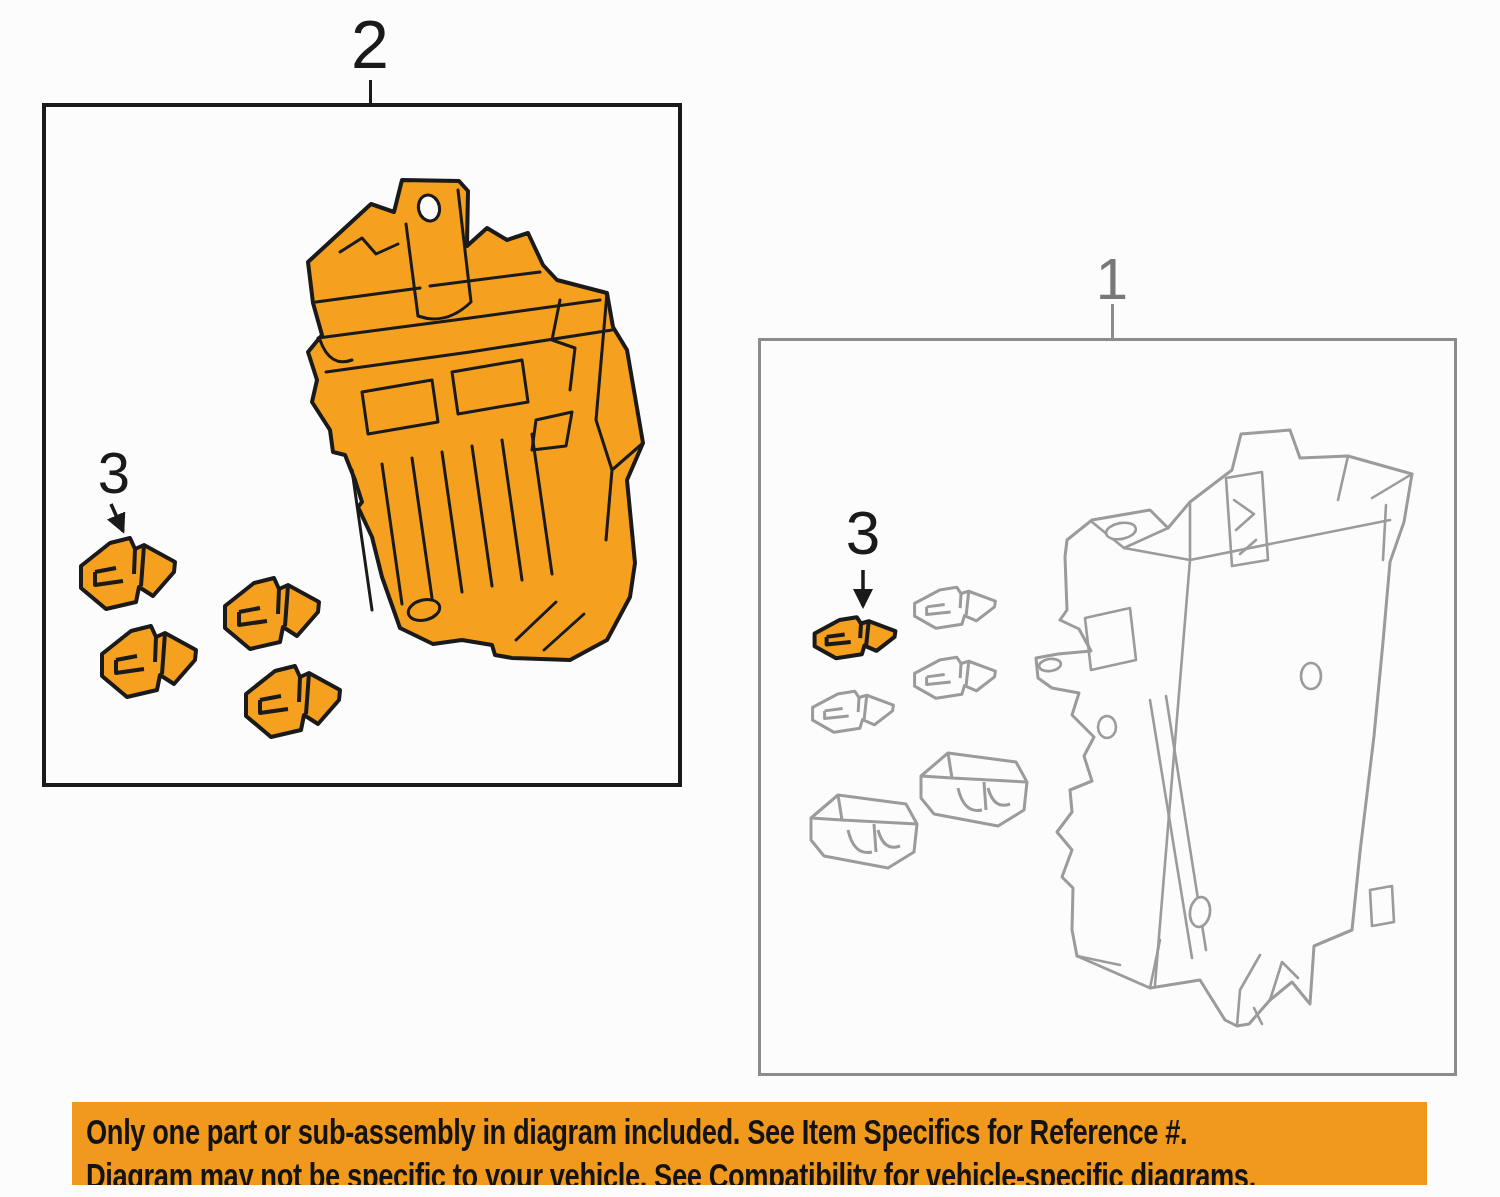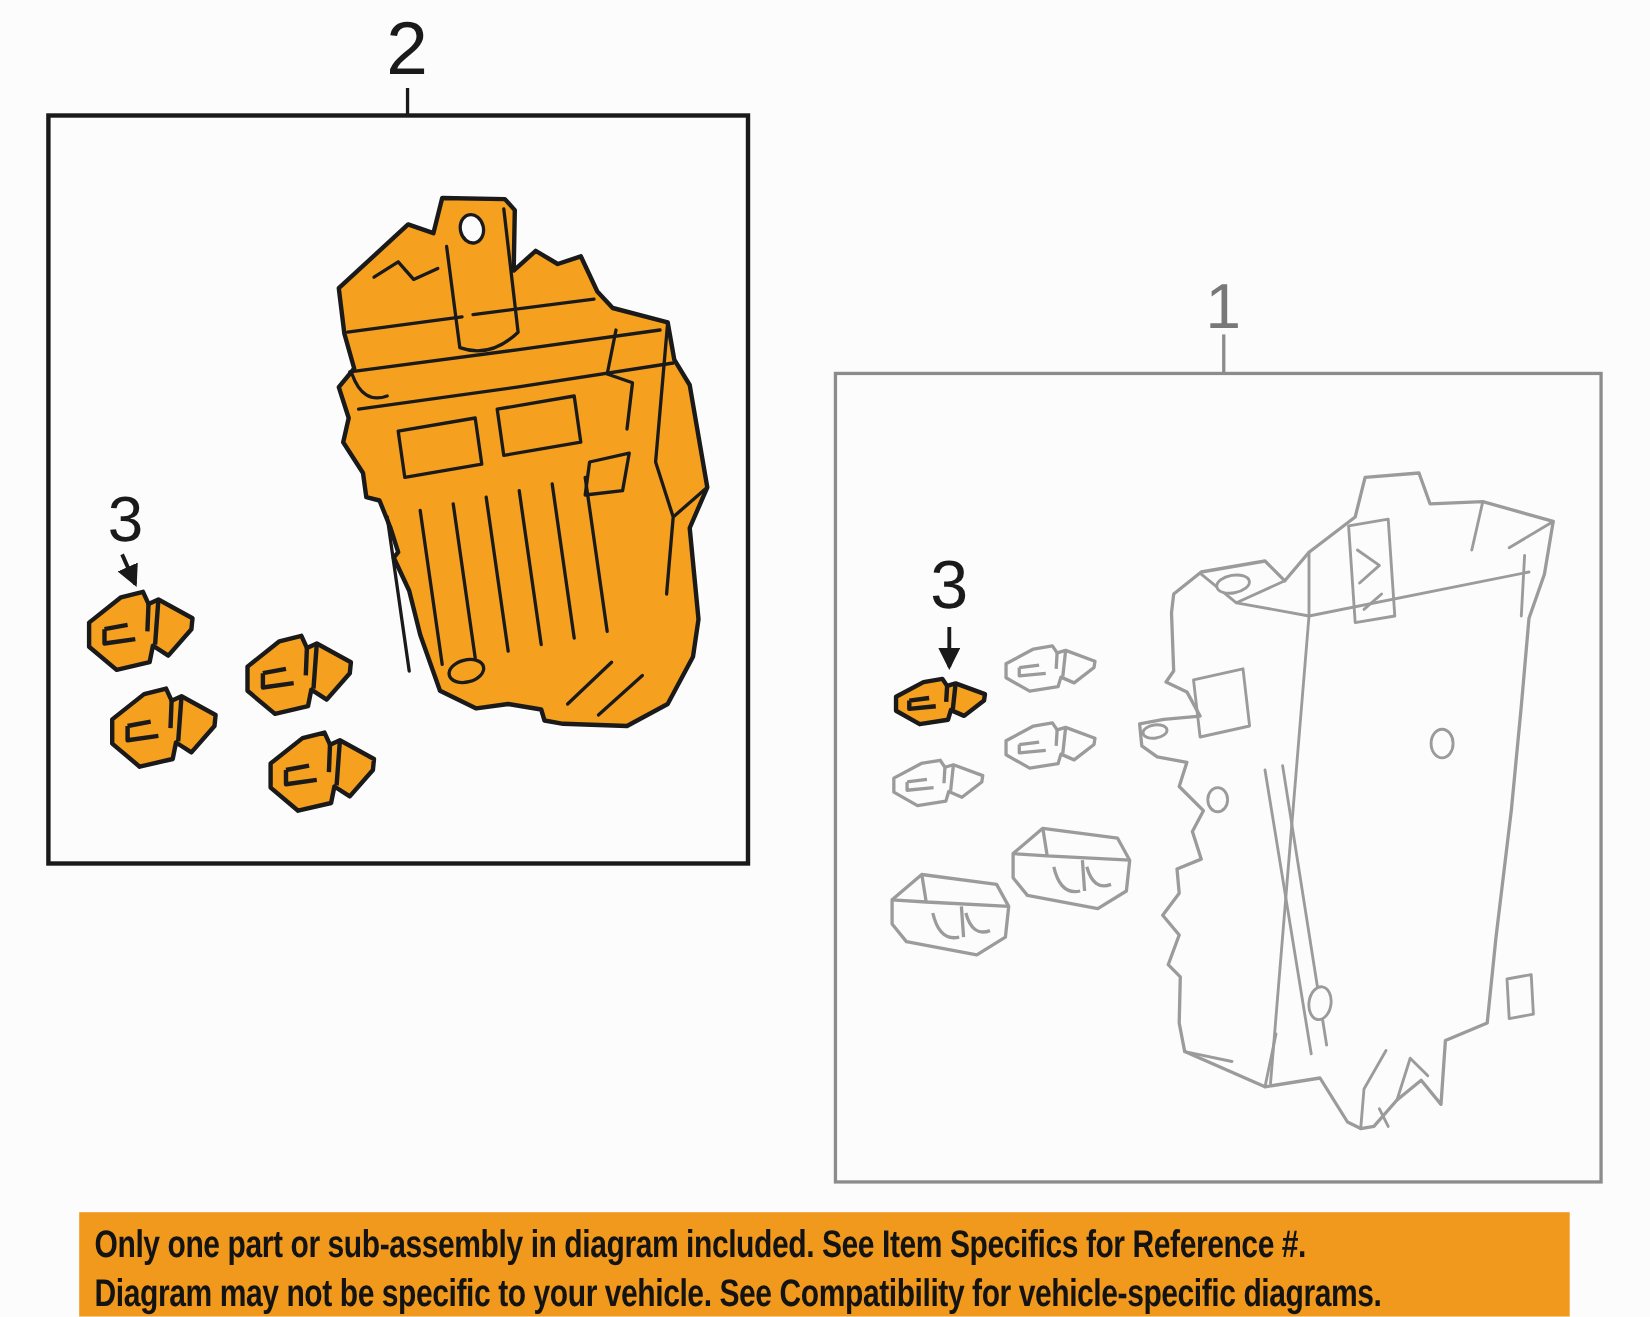--- a/index.html
+++ b/index.html
@@ -26,21 +26,21 @@
   .art{position:absolute;left:0;top:0;z-index:2;pointer-events:none;}
   .ref-label{position:absolute;z-index:3;line-height:1;text-align:center;}
   .ref-2{left:338px;top:10px;width:64px;font-size:68px;color:var(--ink);}
   .ref-1{left:1084px;top:250px;width:56px;font-size:58px;color:var(--label-gray);}
   .ref-3-left{left:78px;top:444px;width:72px;font-size:58px;color:var(--ink);}
   .ref-3-right{left:828px;top:502px;width:70px;font-size:62px;color:var(--ink);}
   .leader{position:absolute;z-index:3;}
   .leader-2{left:369px;top:80px;width:3px;height:24px;background:var(--ink);}
   .leader-1{left:1111px;top:304px;width:3px;height:35px;background:var(--border-gray);}
   .banner{
-    position:absolute;left:72px;top:1102px;width:1355px;height:95px;
+    position:absolute;left:72px;top:1102px;width:1355px;height:83px;
     background:var(--banner);z-index:3;
     padding:8px 0 0 14px;overflow:hidden;
   }
   .banner-line{
     display:block;white-space:nowrap;
     font-size:35px;font-weight:700;line-height:44px;
     letter-spacing:-0.5px;color:#131313;
     transform:scaleX(0.78);transform-origin:left center;
   }
   

